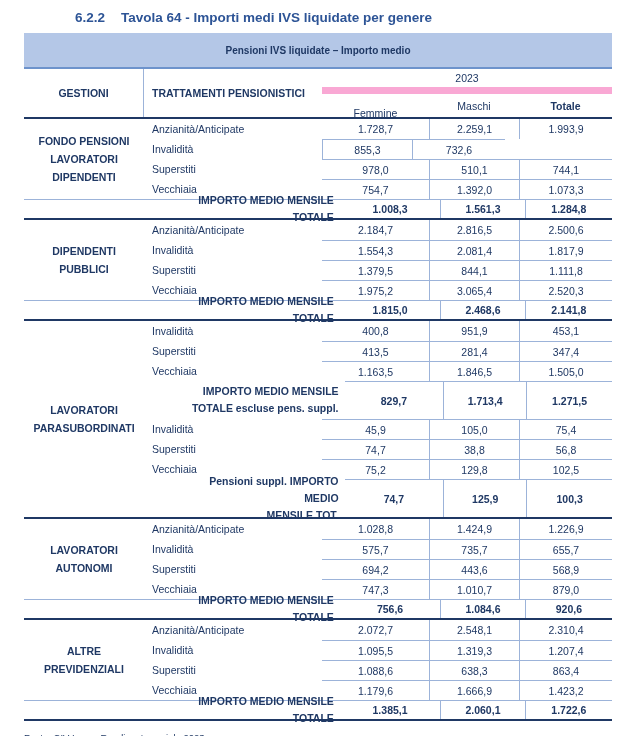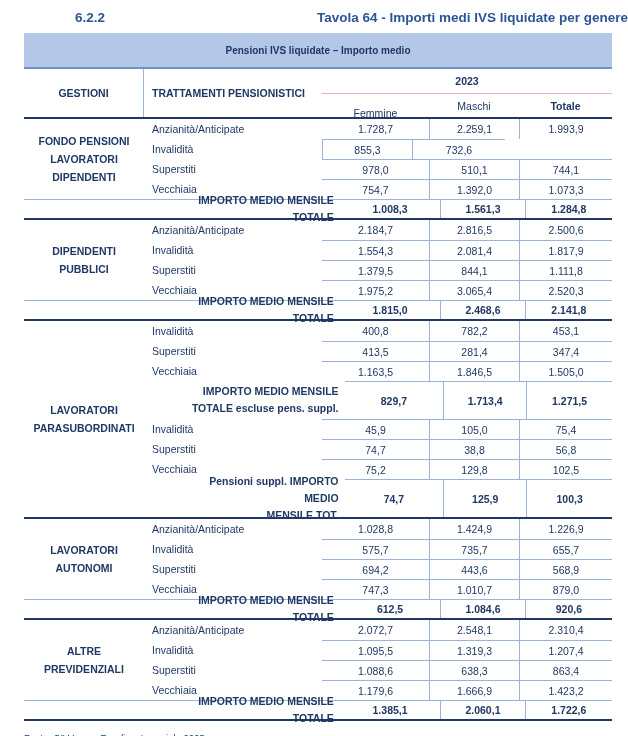--- a/index.html
+++ b/index.html
@@ -10,36 +10,36 @@
     --banner-border:#6d93cc;
   }
   *{margin:0;padding:0;box-sizing:border-box;}
   body{
     width:628px;height:736px;background:#ffffff;overflow:hidden;
     font-family:"Liberation Sans",sans-serif;color:var(--navy);
     font-size:10.5px;
   }
   .title{
     margin:10px 0 0 75px;display:flex;gap:16px;
-    color:var(--blue);font-weight:700;font-size:13.5px;justify-content:space-between;
+    color:var(--blue);font-weight:700;font-size:13.5px;
   }
   .banner{
     margin:8px 0 0 24px;width:588px;height:36px;
     background:var(--banner-bg);border-bottom:2px solid var(--banner-border);
     display:flex;align-items:center;justify-content:center;
     font-weight:700;font-size:10px;
   }
   .thead{
     margin-left:24px;width:588px;height:50px;display:flex;
     border-bottom:2px solid var(--navy);
   }
   .h-gest{width:120px;border-right:1px solid var(--line);display:flex;align-items:center;justify-content:center;font-weight:700;}
   .h-trat{width:178px;display:flex;align-items:center;padding-left:8px;font-weight:700;}
   .h-right{width:290px;display:flex;flex-direction:column;}
-  .h-year{height:35px;display:flex;align-items:center;justify-content:center;font-weight:700;border-bottom:1px solid #f9a8d4;}
+  .h-year{height:35px;display:flex;align-items:center;justify-content:center;font-weight:400;border-bottom:7px solid #f9a8d4;}
   .h-sub{height:23px;display:flex;}
   .hs{display:flex;align-items:center;justify-content:center;}
   .hs.f{width:107px;margin-top:15px;} .hs.m{width:90px;} .hs.t{width:93px;font-weight:700;}
   .section{margin-left:24px;width:588px;}
   .upper{display:flex;}
   .gest{
     width:120px;display:flex;align-items:center;justify-content:center;
     text-align:center;font-weight:700;white-space:pre-line;line-height:18px;
   }
   .rows{width:468px;}
@@ -170,21 +170,21 @@
 </div>
 
 <div class="section secB">
   <div class="upper">
     <div class="gest">LAVORATORI
 PARASUBORDINATI</div>
     <div class="rows">
       <div class="row">
           <div class="c lab">Invalidità</div>
           <div class="c f">400,8</div>
-          <div class="c m">782,2</div>
+          <div class="c m">951,9</div>
           <div class="c t">453,1</div>
         </div>
       <div class="row">
           <div class="c lab">Superstiti</div>
           <div class="c f">413,5</div>
           <div class="c m">281,4</div>
           <div class="c t">347,4</div>
         </div>
       <div class="row">
           <div class="c lab">Vecchiaia</div>
@@ -255,21 +255,21 @@
           <div class="c lab">Vecchiaia</div>
           <div class="c f">747,3</div>
           <div class="c m">1.010,7</div>
           <div class="c t">879,0</div>
         </div>
     </div>
   </div>
   <div class="trow">
       <div class="gsp"></div>
       <div class="c tlab">IMPORTO MEDIO MENSILE TOTALE</div>
-      <div class="c f bold">612,5</div>
+      <div class="c f bold">756,6</div>
       <div class="c m bold">1.084,6</div>
       <div class="c t bold">920,6</div>
     </div>
 </div>
 
 <div class="section">
   <div class="upper">
     <div class="gest">ALTRE
 PREVIDENZIALI</div>
     <div class="rows">

